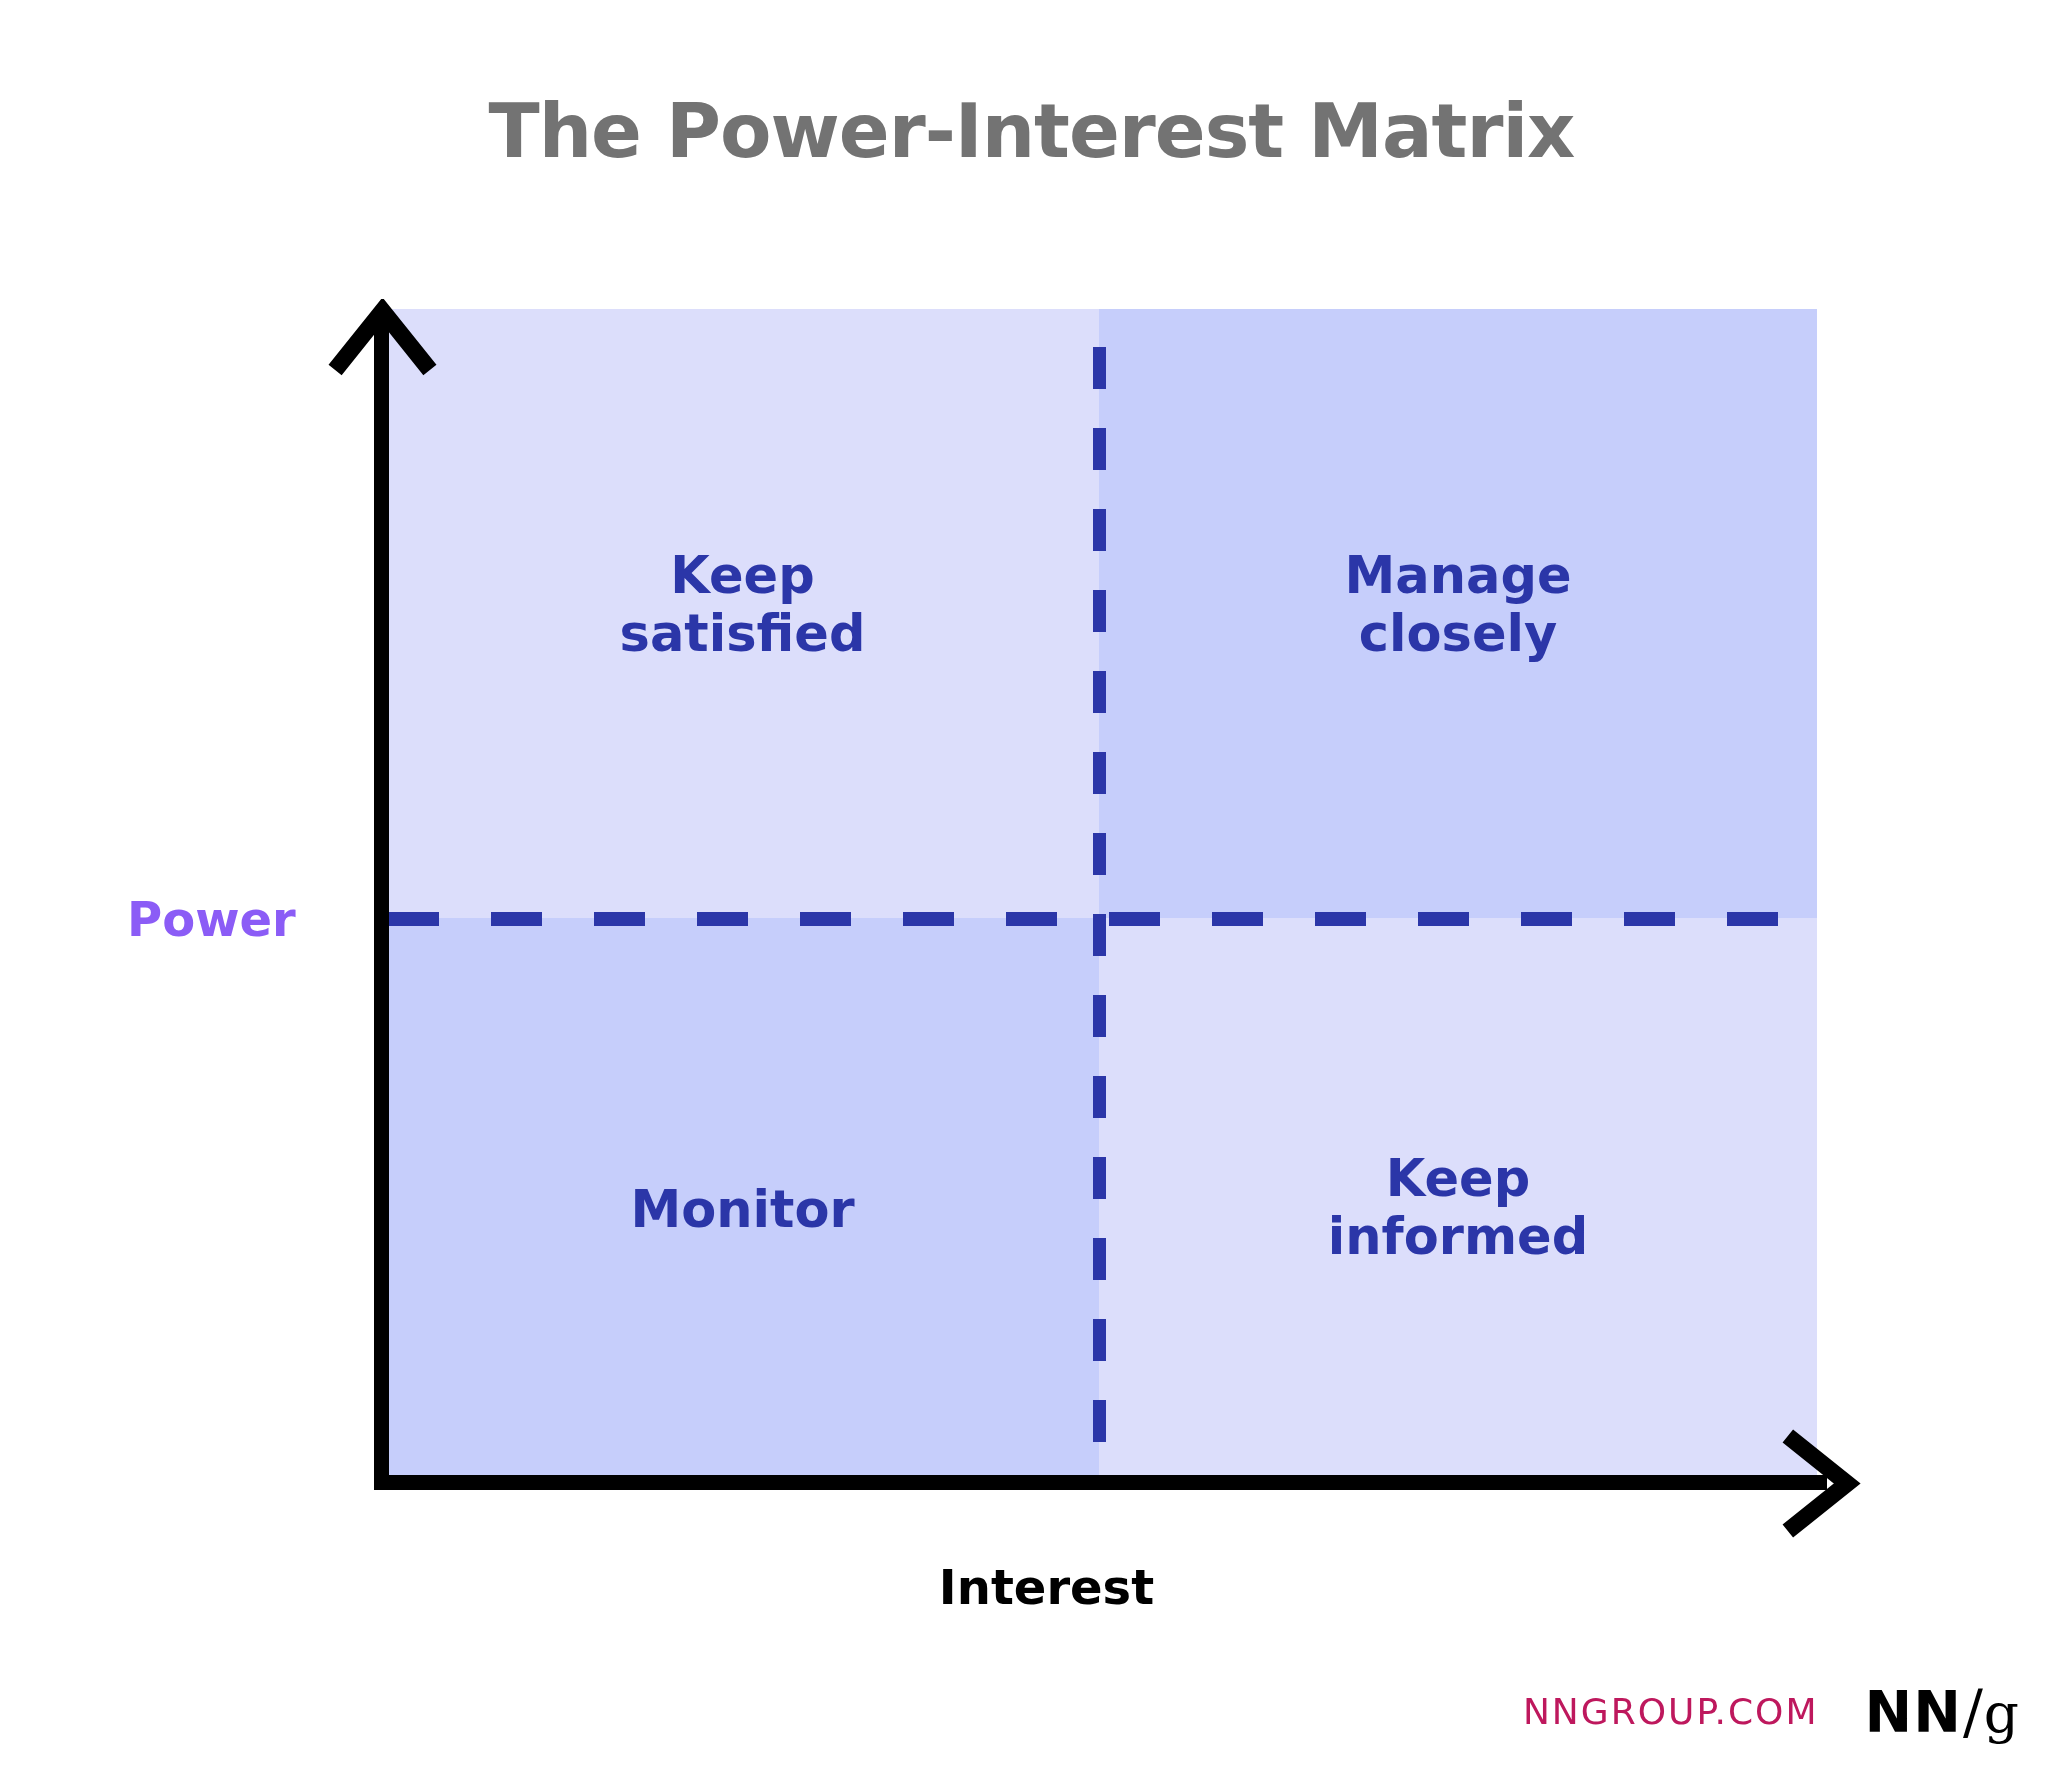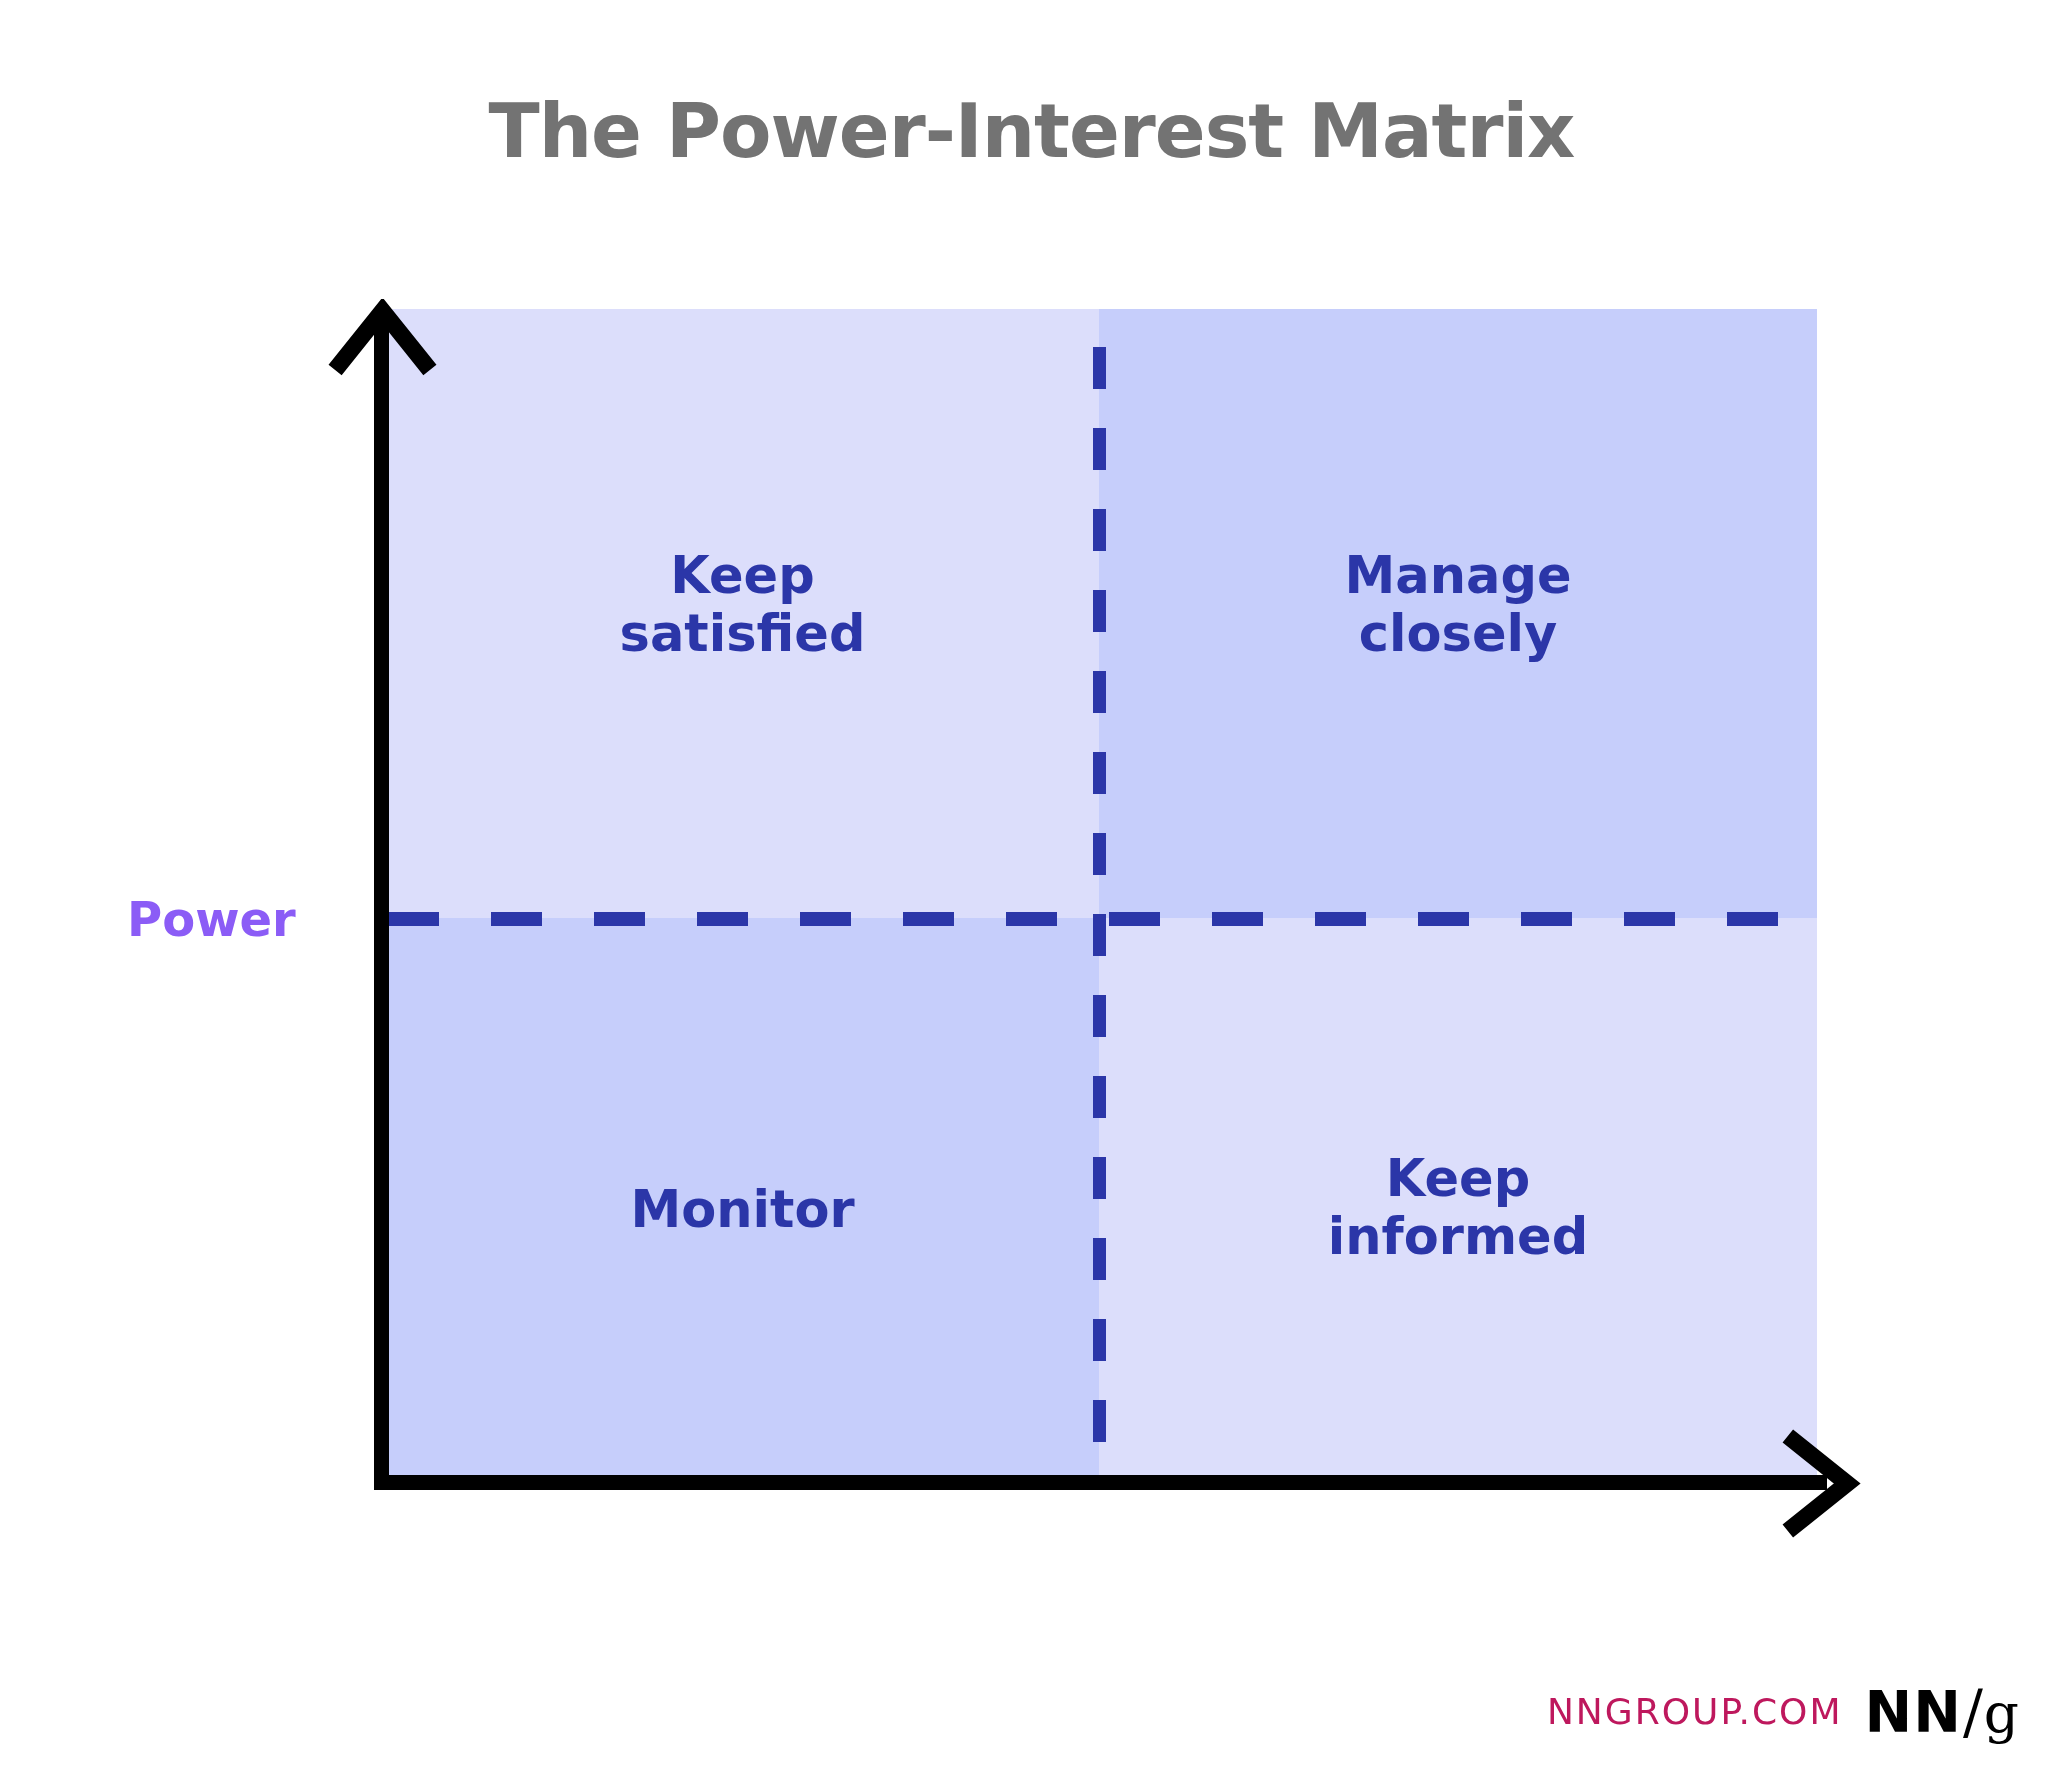--- a/index.html
+++ b/index.html
@@ -199,20 +199,21 @@
     font-size: 36px;
     letter-spacing: 2px;
     color: #be185d;
     white-space: nowrap;
   }
   #footer-logo {
     display: flex;
     align-items: baseline;
     color: #000000;
     white-space: nowrap;
+    margin-left: 24px;
   }
   #footer-logo-nn {
     font-family: "DejaVu Sans", sans-serif;
     font-weight: bold;
     font-size: 57px;
     letter-spacing: 1px;
   }
   #footer-logo-slash {
     font-family: "DejaVu Serif", serif;
     font-size: 59px;
@@ -256,20 +257,21 @@
   <div id="axis-x-line"></div>
 
   <svg id="axis-y-arrow" viewBox="0 0 112 80">
     <polyline points="8,72 56,12 104,72" fill="none" stroke="#000000" stroke-width="17" stroke-linecap="butt" stroke-linejoin="miter"></polyline>
   </svg>
   <svg id="axis-x-arrow" viewBox="0 0 90 116">
     <polyline points="16,10 76,58 16,106" fill="none" stroke="#000000" stroke-width="17" stroke-linecap="butt" stroke-linejoin="miter"></polyline>
   </svg>
 
   <div id="axis-label-power">Power</div>
+  <div id="axis-label-interest">Interest</div>
 </div>
 
 <div id="footer-branding">
   <span id="footer-domain">NNGROUP.COM</span>
   <span id="footer-logo">
     <span id="footer-logo-nn">NN</span>
     <span id="footer-logo-slash">/</span>
     <span id="footer-logo-g">g</span>
   </span>
 </div>

